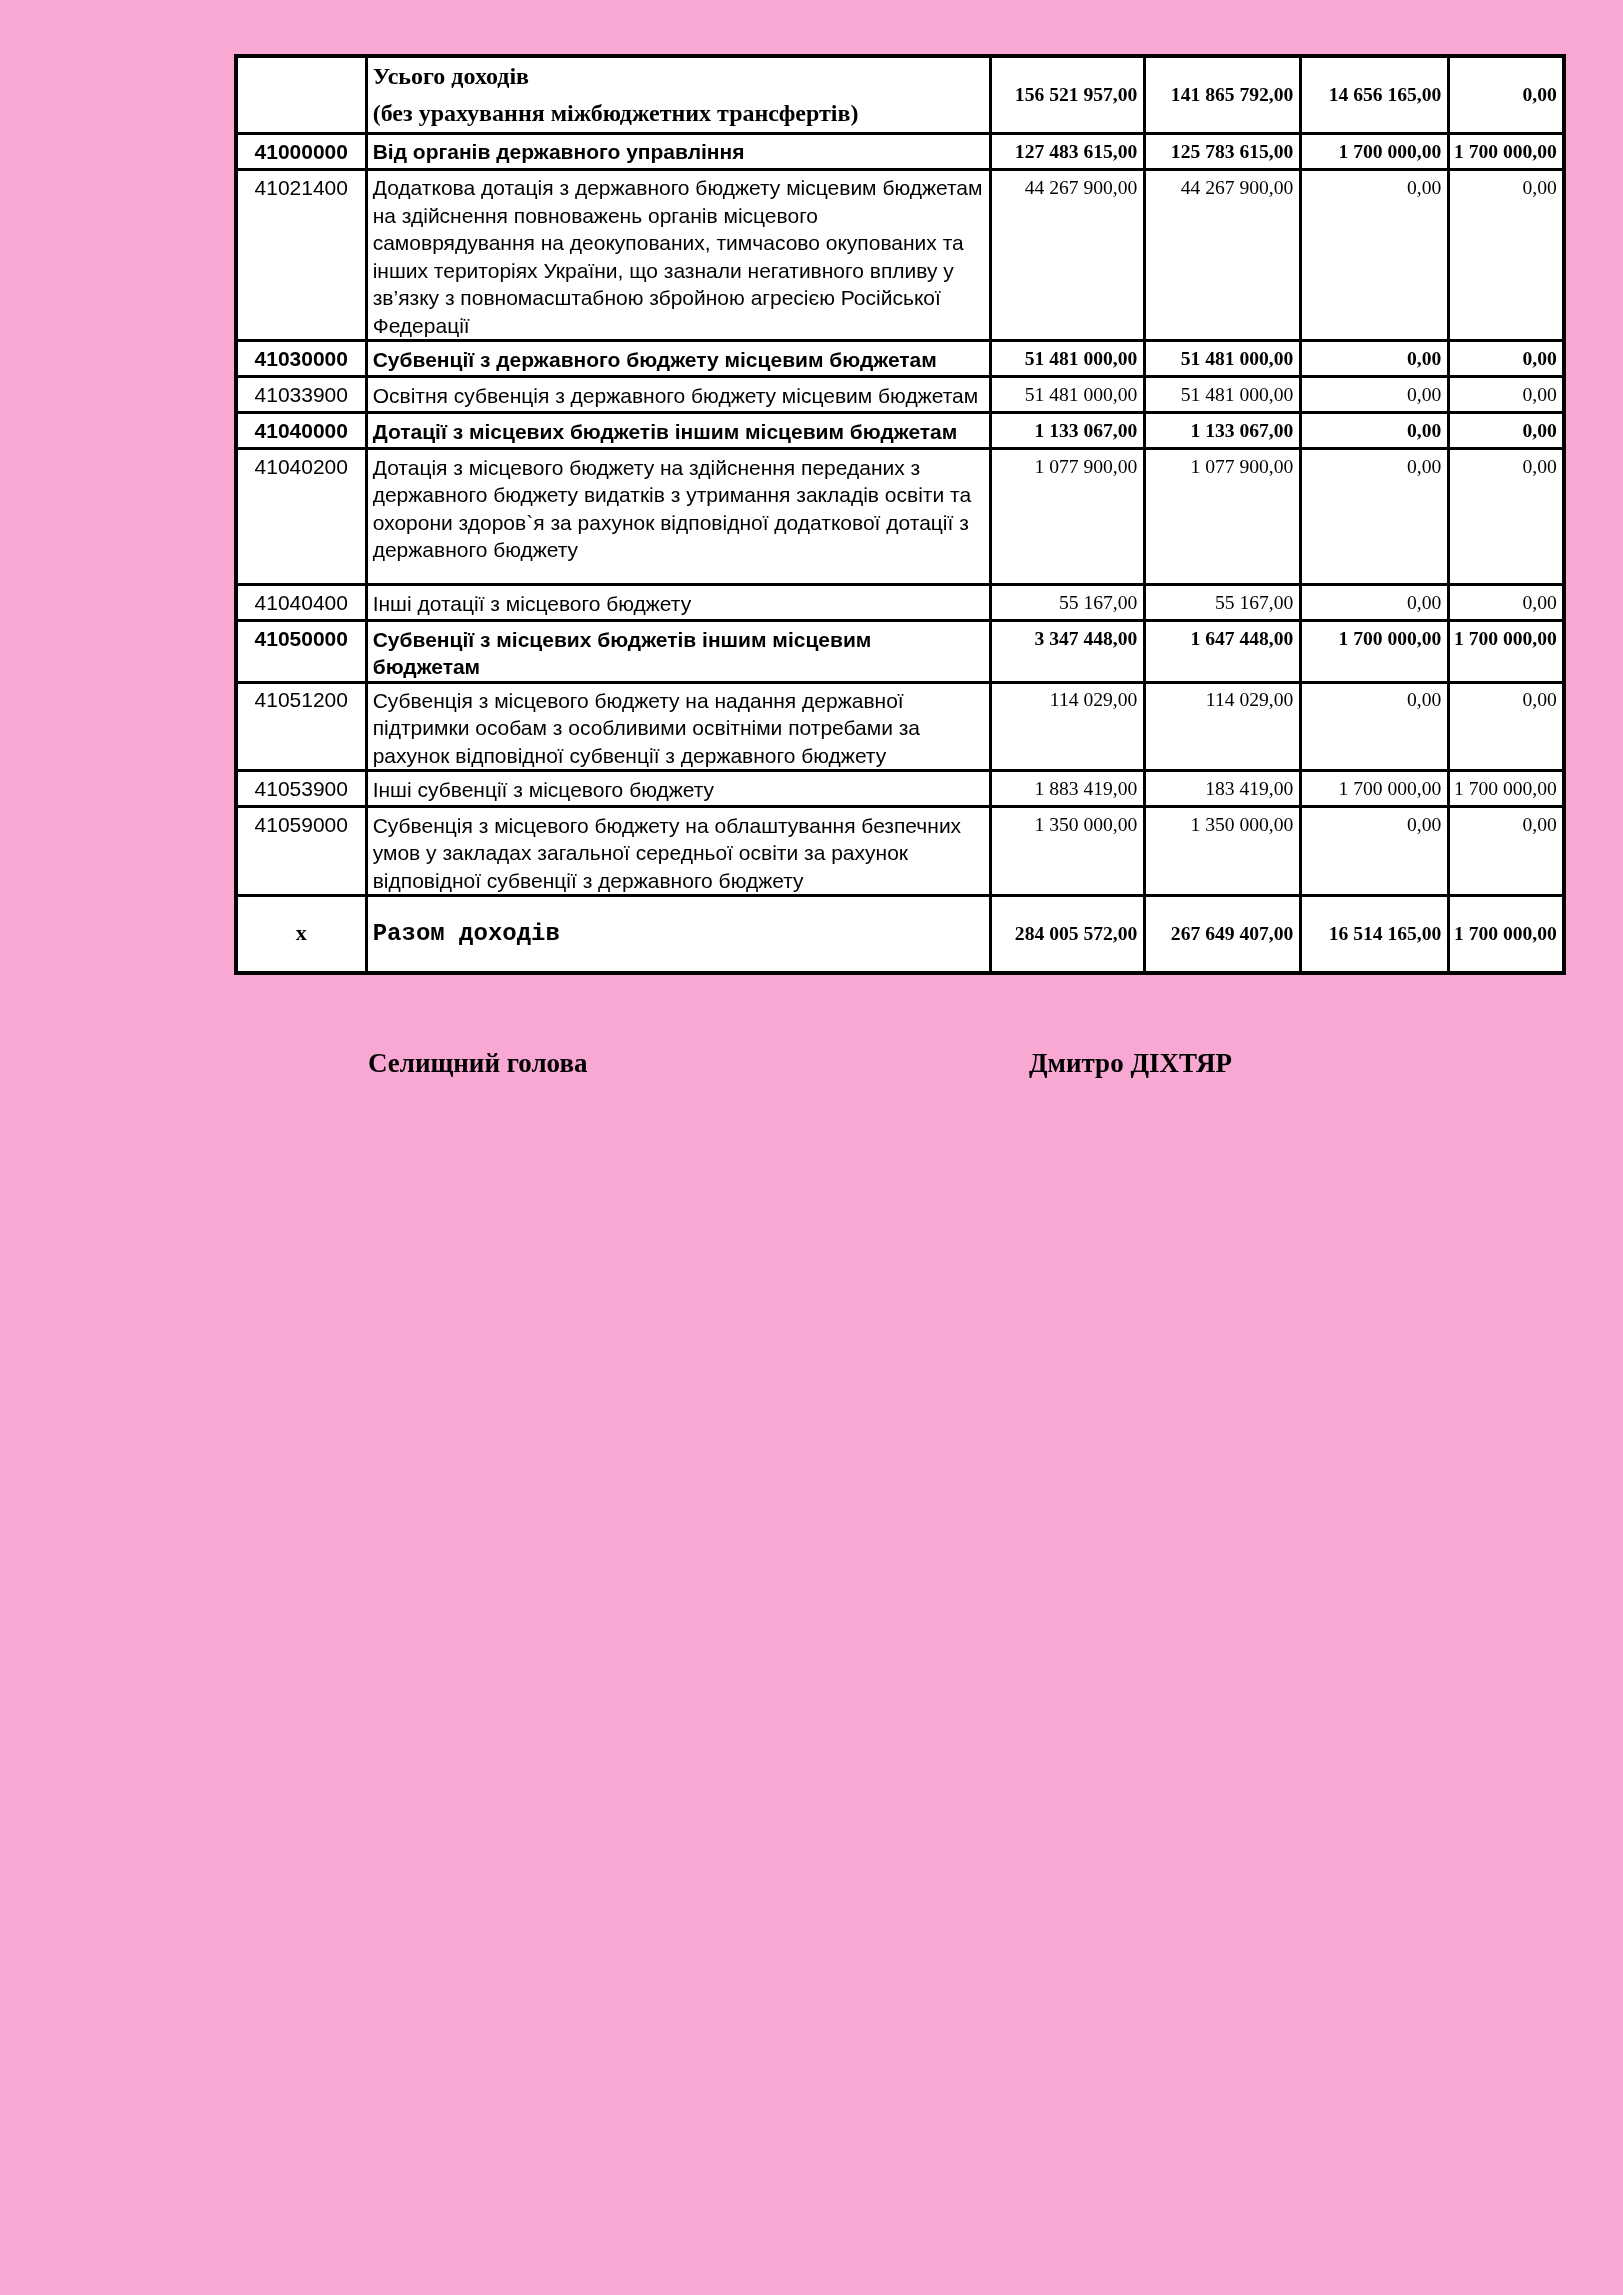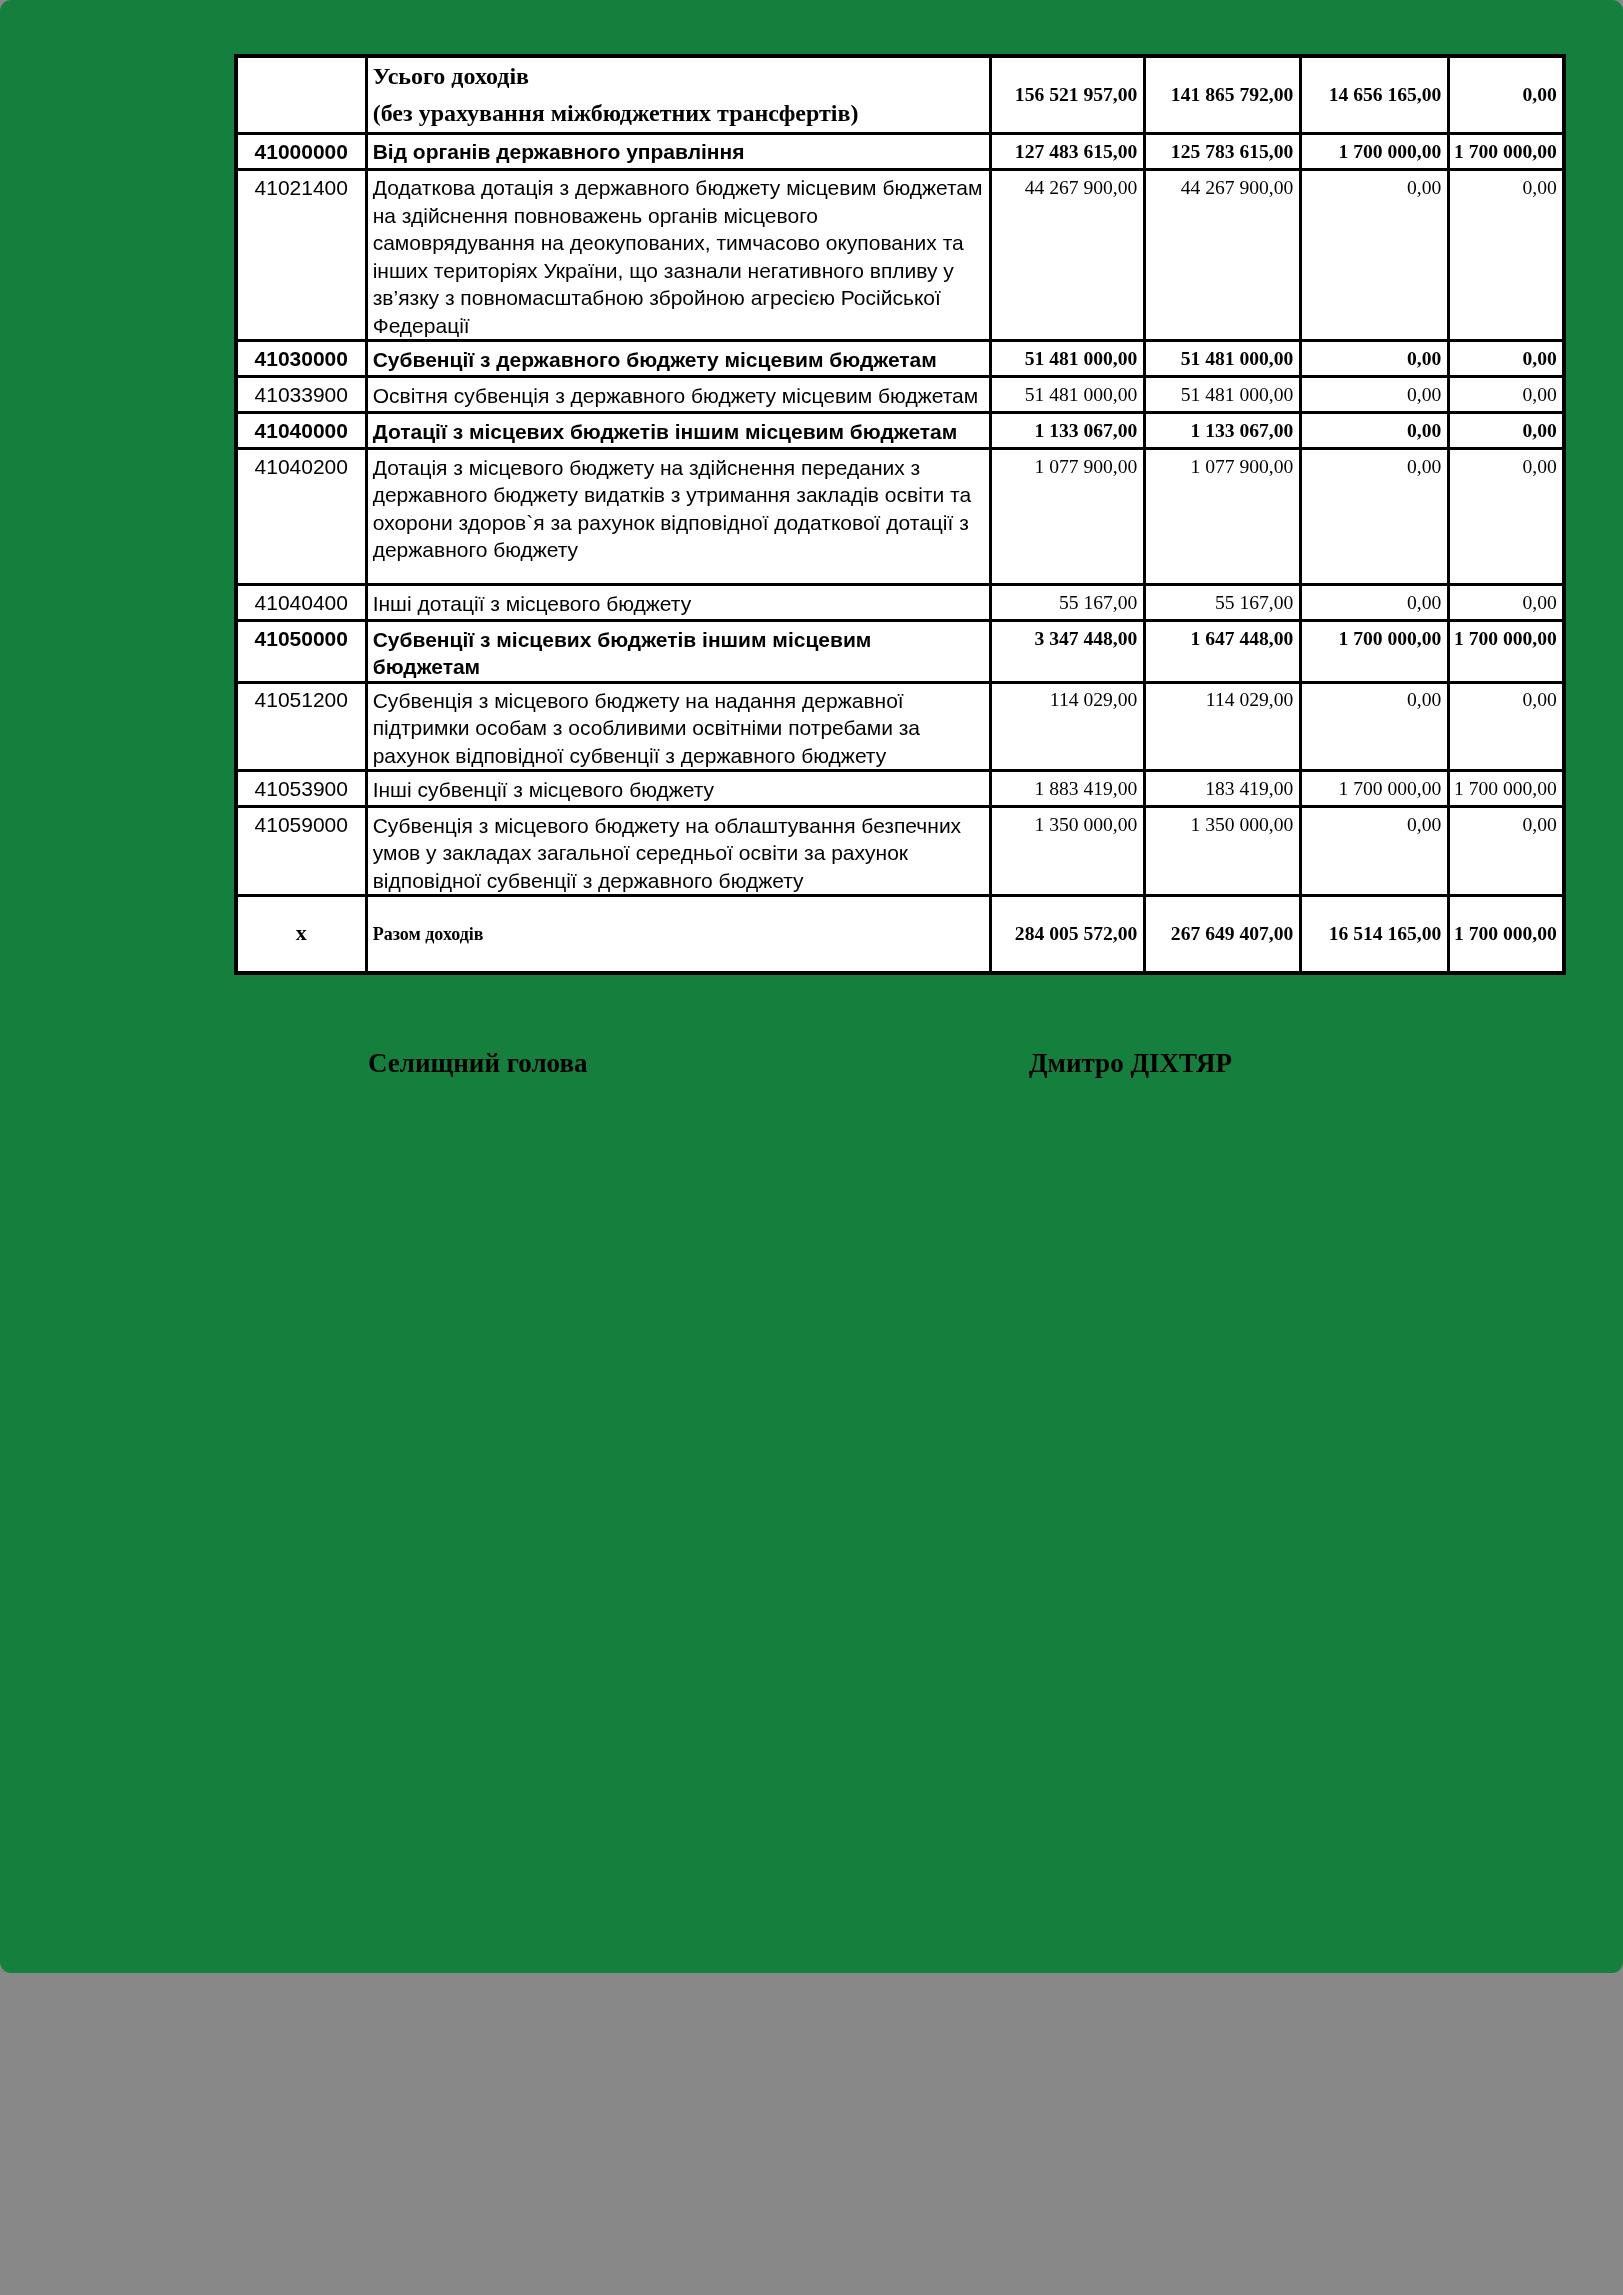--- a/index.html
+++ b/index.html
@@ -1,23 +1,22 @@
 <!DOCTYPE html>
 <html style="font-size:10.5px"><head>
 <meta charset="utf-8">
 <style>
   html,body { margin:0; padding:0; background:#888; }
   .page {
     position:relative;
-    width:1623px; height:1973px;
-    background:#15803d;
+    width:1623px; height:2295px;
+    background:#f9a8d4;
     color:#000;
     font-family:"Liberation Serif", serif;
     overflow:hidden;
-    border-radius:11px;
   }
   table.budget {
     position:absolute;
     left:234px; top:54px;
     width:1329px;
     border-collapse:collapse;
     table-layout:fixed;
     border:4.6px solid #000;
   }
   table.budget td {
@@ -65,22 +64,22 @@
     font-size:24px;
     font-weight:bold;
     line-height:37px;
     padding-top:0;
   }
   tr.r-head td.val { font-weight:bold; padding-top:0; }
 
   
   tr.r-total > td { vertical-align:middle; }
   tr.r-total td.desc {
-    font-family:Liberation Serif, serif;
-    font-size:18px;
+    font-family:Liberation Mono, monospace;
+    font-size:24px;
     font-weight:bold;
     line-height:26px;
     padding-top:0;
   }
   tr.r-total td.code {
     font-family:"Liberation Serif", serif;
     font-size:22px;
     font-weight:bold;
     padding-top:0;
   }

